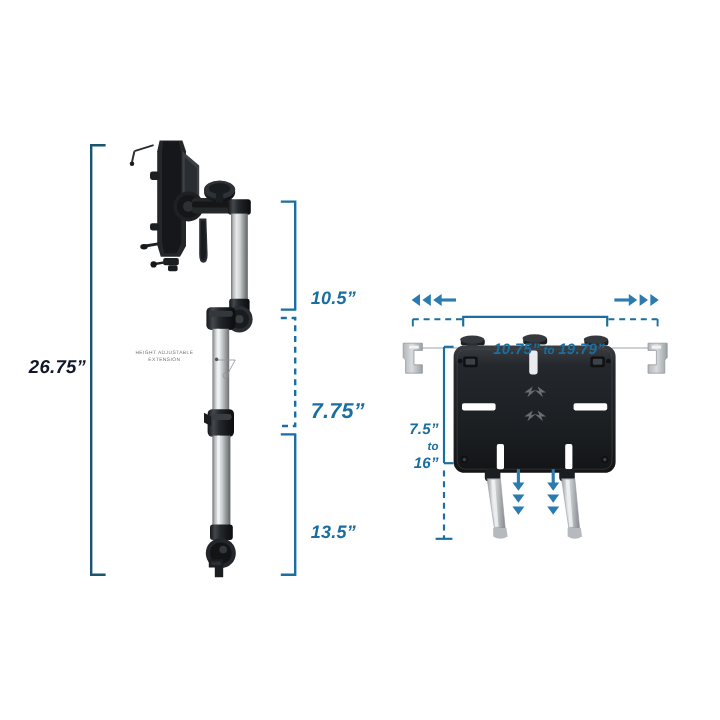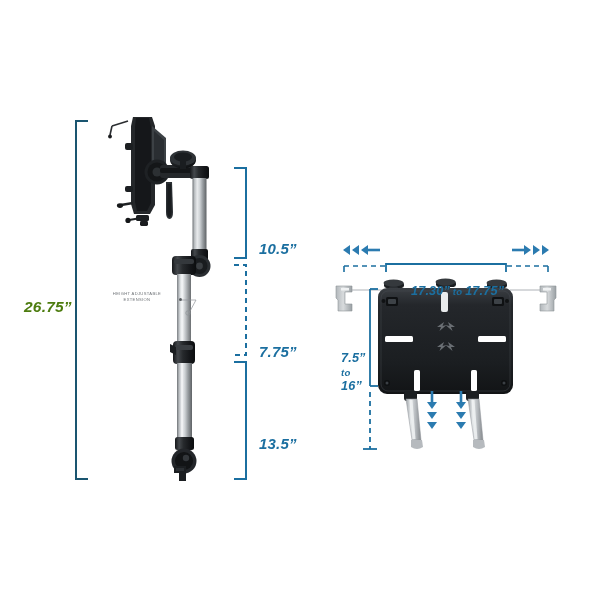--- a/index.html
+++ b/index.html
@@ -31,35 +31,35 @@
   
   .dim-label {
     position: absolute;
     font-weight: bold;
     font-style: italic;
     letter-spacing: 0.2px;
     white-space: nowrap;
     line-height: 1.12;
     user-select: none;
   }
-  .dim-dark { color: #4d7c0f; }
+  .dim-dark { color: #0f172a; }
   .dim-blue { color: #1b6fa0; margin-top: 36px; }
   .dim-label .to {
     font-size: 0.76em;
     font-weight: bold;
   }
   #label-total   { left: 24px;  top: 298px; font-size: 15.5px; }
   #label-upper   { left: 259px; top: 205px; font-size: 15px; }
-  #label-mid     { left: 259px; top: 308px; font-size: 15px; }
+  #label-mid     { left: 259px; top: 296px; font-size: 18px; }
   #label-lower   { left: 259px; top: 400px; font-size: 15px; font-style: italic; }
   #label-width   { left: 411px; top: 248px; font-size: 12.6px; }
   #label-height  {
     left: 341px; top: 315px;
     font-size: 12.6px;
-    text-align: left;
+    text-align: right;
     line-height: 1.25;
   }
   
   #callout-text {
     position: absolute;
     left: 99px;
     top: 291px;
     width: 76px;
     text-align: center;
     font-size: 4.1px;
@@ -353,21 +353,21 @@
   </svg>
 
   <div id="label-total" class="dim-label dim-dark">26.75”</div>
 
   <div id="label-upper" class="dim-label dim-blue">10.5”</div>
 
   <div id="label-mid" class="dim-label dim-blue">7.75”</div>
 
   <div id="label-lower" class="dim-label dim-blue">13.5”</div>
 
-  <div id="label-width" class="dim-label dim-blue"><span>17.30”</span><span class="to"> to </span><span>17.75”</span></div>
+  <div id="label-width" class="dim-label dim-blue"><span>10.75”</span><span class="to"> to </span><span>19.79”</span></div>
 
   <div id="label-height" class="dim-label dim-blue">
       <div>7.5”</div>
       <div class="to">to</div>
       <div>16”</div>
     </div>
 
   <div id="callout-text">
     <span>HEIGHT ADJUSTABLE</span>
     <span>EXTENSION</span>

